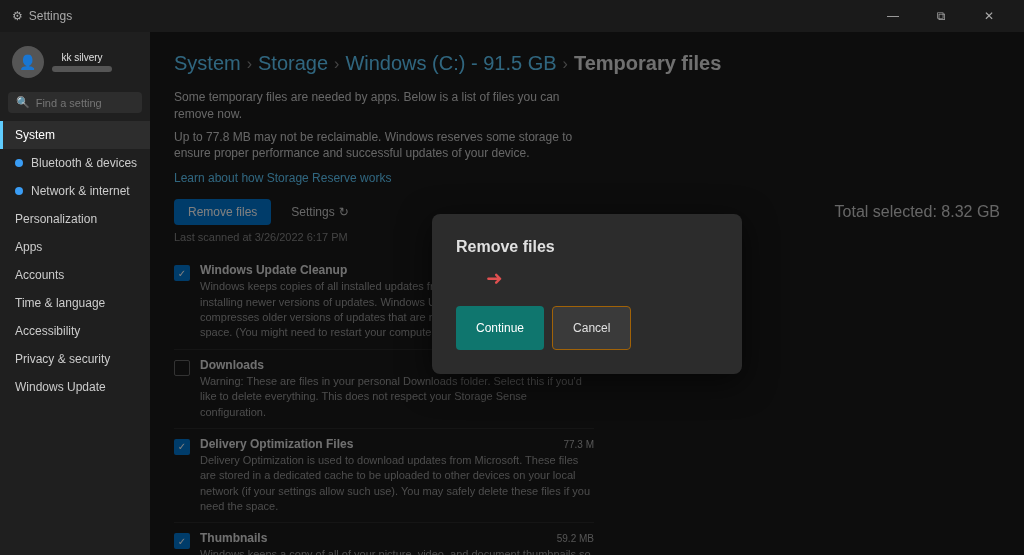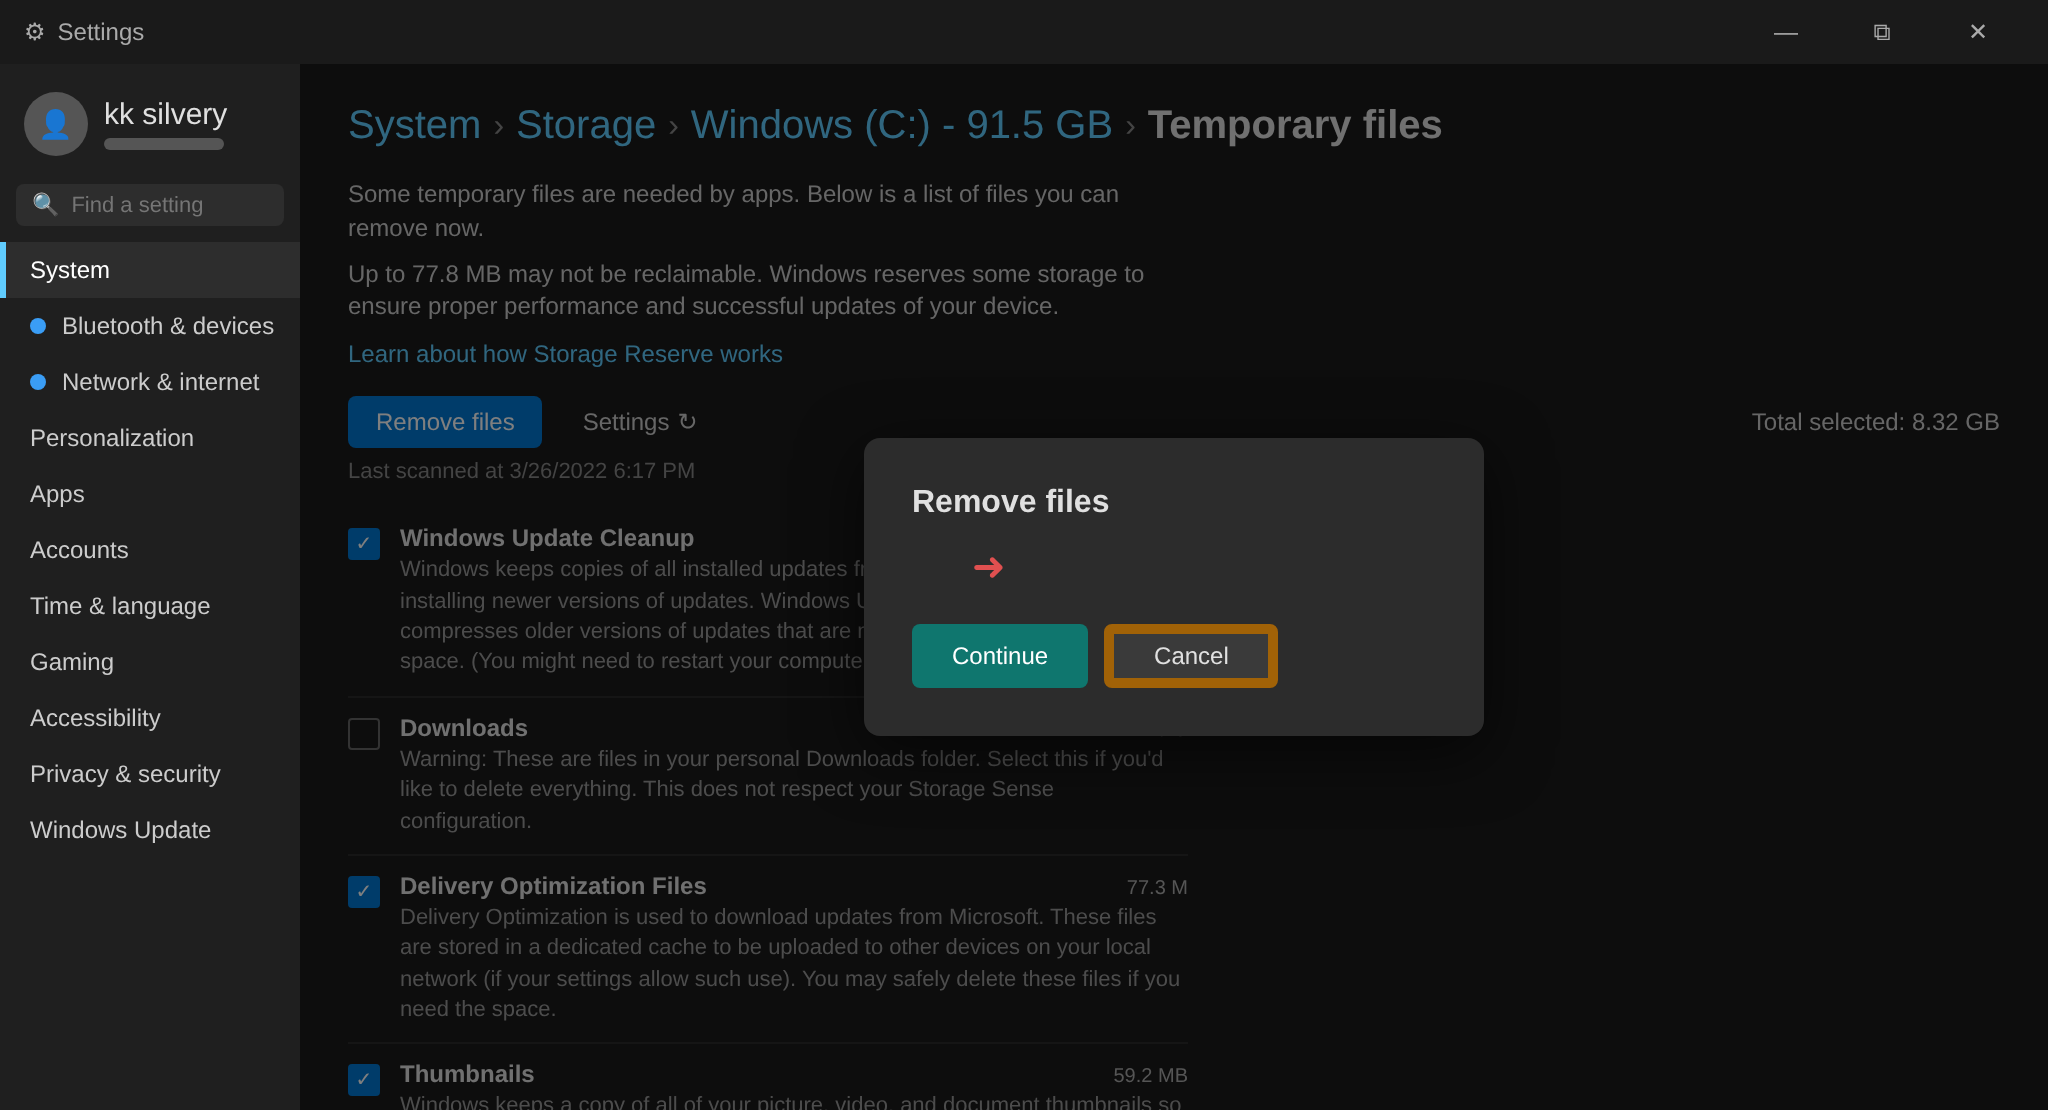--- a/index.html
+++ b/index.html
@@ -82,23 +82,24 @@
       justify-content: center;
       font-size: 14px;
       color: #ccc;
       flex-shrink: 0;
     }
     .user-info {
       display: flex;
       flex-direction: column;
     }
     .user-name {
-      font-size: 15px;
+      font-size: 10px;
       color: #e0e0e0;
       font-weight: 500;
+      text-align: center;
     }
     .user-sub {
       width: 60px;
       height: 6px;
       background: #555;
       border-radius: 3px;
       margin-top: 3px;
     }
     .search-box {
       margin: 4px 8px 8px;
@@ -201,21 +202,21 @@
       padding: 6px 10px;
       border-radius: 4px;
       font-size: 12px;
       cursor: pointer;
       display: flex;
       align-items: center;
       gap: 4px;
     }
     .total-selected {
       margin-left: auto;
-      font-size: 12px;
+      font-size: 16px;
       color: #ccc;
     }
 
     .last-scanned {
       font-size: 11px;
       color: #888;
       margin-bottom: 12px;
     }
 
     
@@ -316,22 +317,22 @@
       color: white;
       border: none;
       padding: 7px 20px;
       border-radius: 4px;
       font-size: 12px;
       cursor: pointer;
     }
     .btn-cancel {
       background: #3a3a3a;
       color: #e0e0e0;
-      border: 5px solid #a16207;
-      padding: 4px 20px;
+      border: 1px solid #a16207;
+      padding: 14px 20px;
       border-radius: 4px;
       font-size: 12px;
       cursor: pointer;
     }
 
     
     ::-webkit-scrollbar { width: 6px; }
     ::-webkit-scrollbar-track { background: #1a1a1a; }
     ::-webkit-scrollbar-thumb { background: #444; border-radius: 3px; }
   </style>
@@ -383,23 +384,20 @@
     <div class="nav-item">
       <span>Apps</span>
     </div>
     <div class="nav-item">
       <span>Accounts</span>
     </div>
     <div class="nav-item">
       <span>Time &amp; language</span>
     </div>
     <div class="nav-item">
-      <span>Gaming</span>
-    </div>
-    <div class="nav-item">
       <span>Accessibility</span>
     </div>
     <div class="nav-item">
       <span>Privacy &amp; security</span>
     </div>
     <div class="nav-item">
       <span>Windows Update</span>
     </div>
   </div>
 

